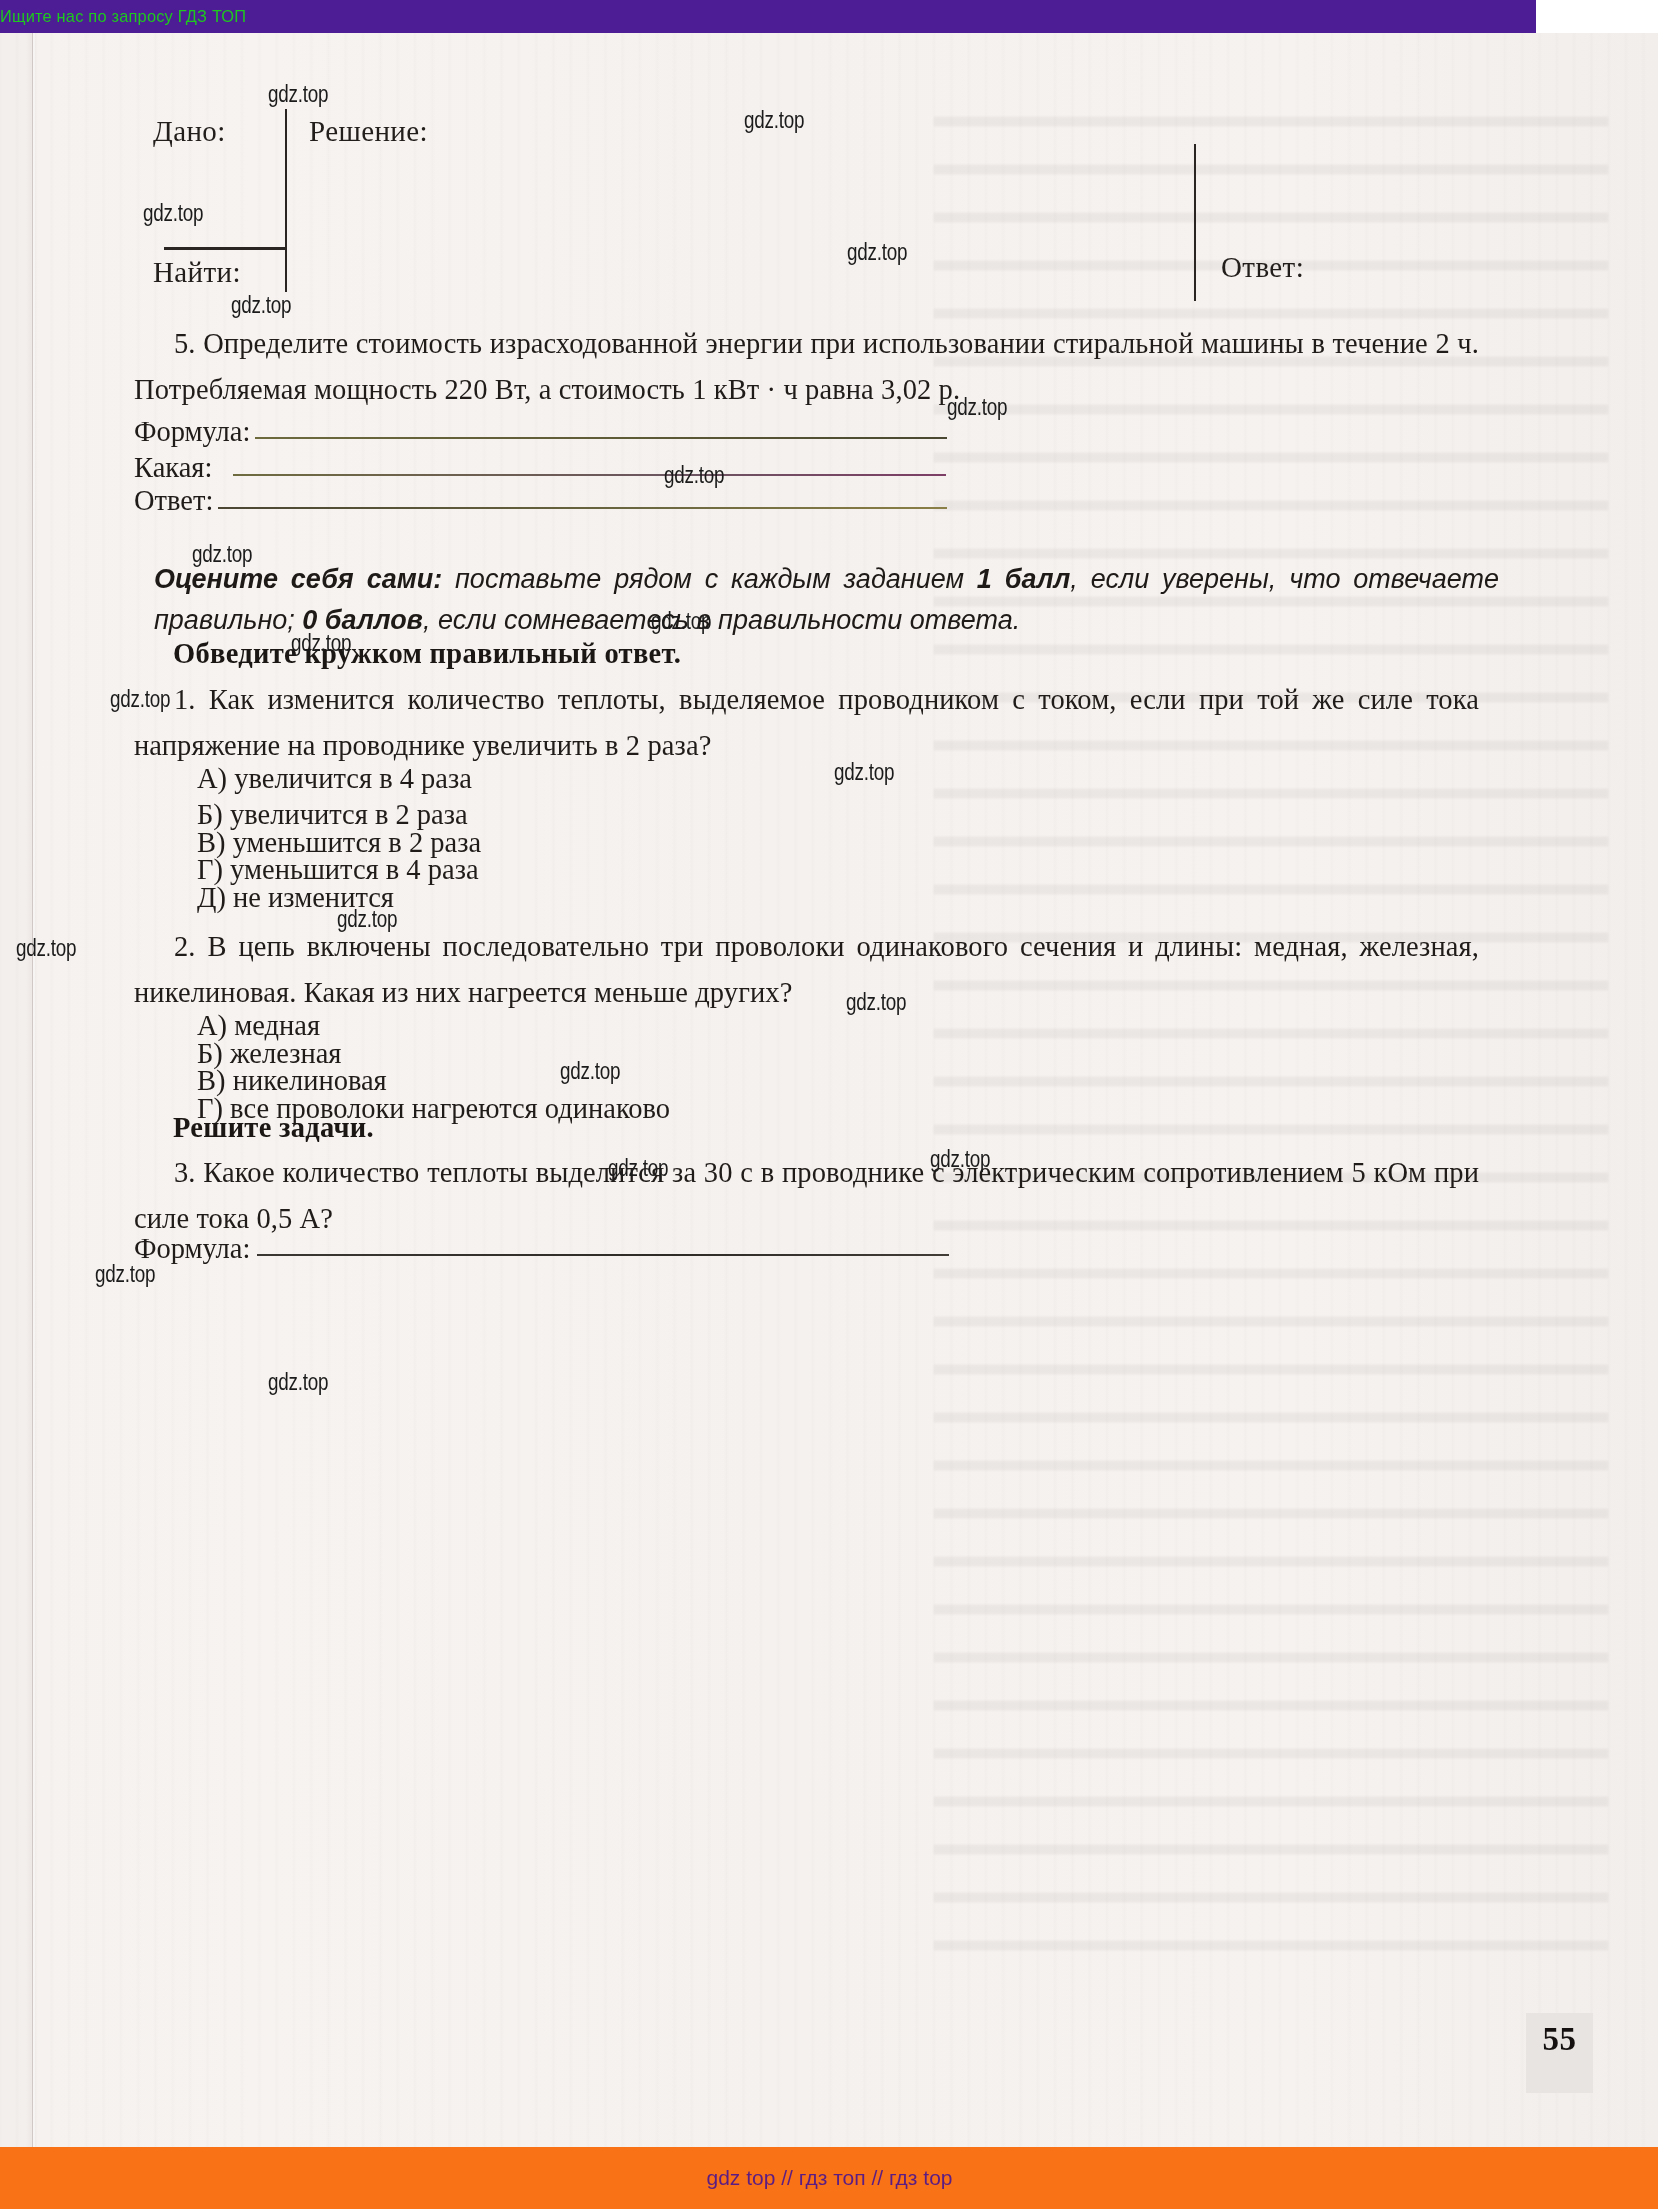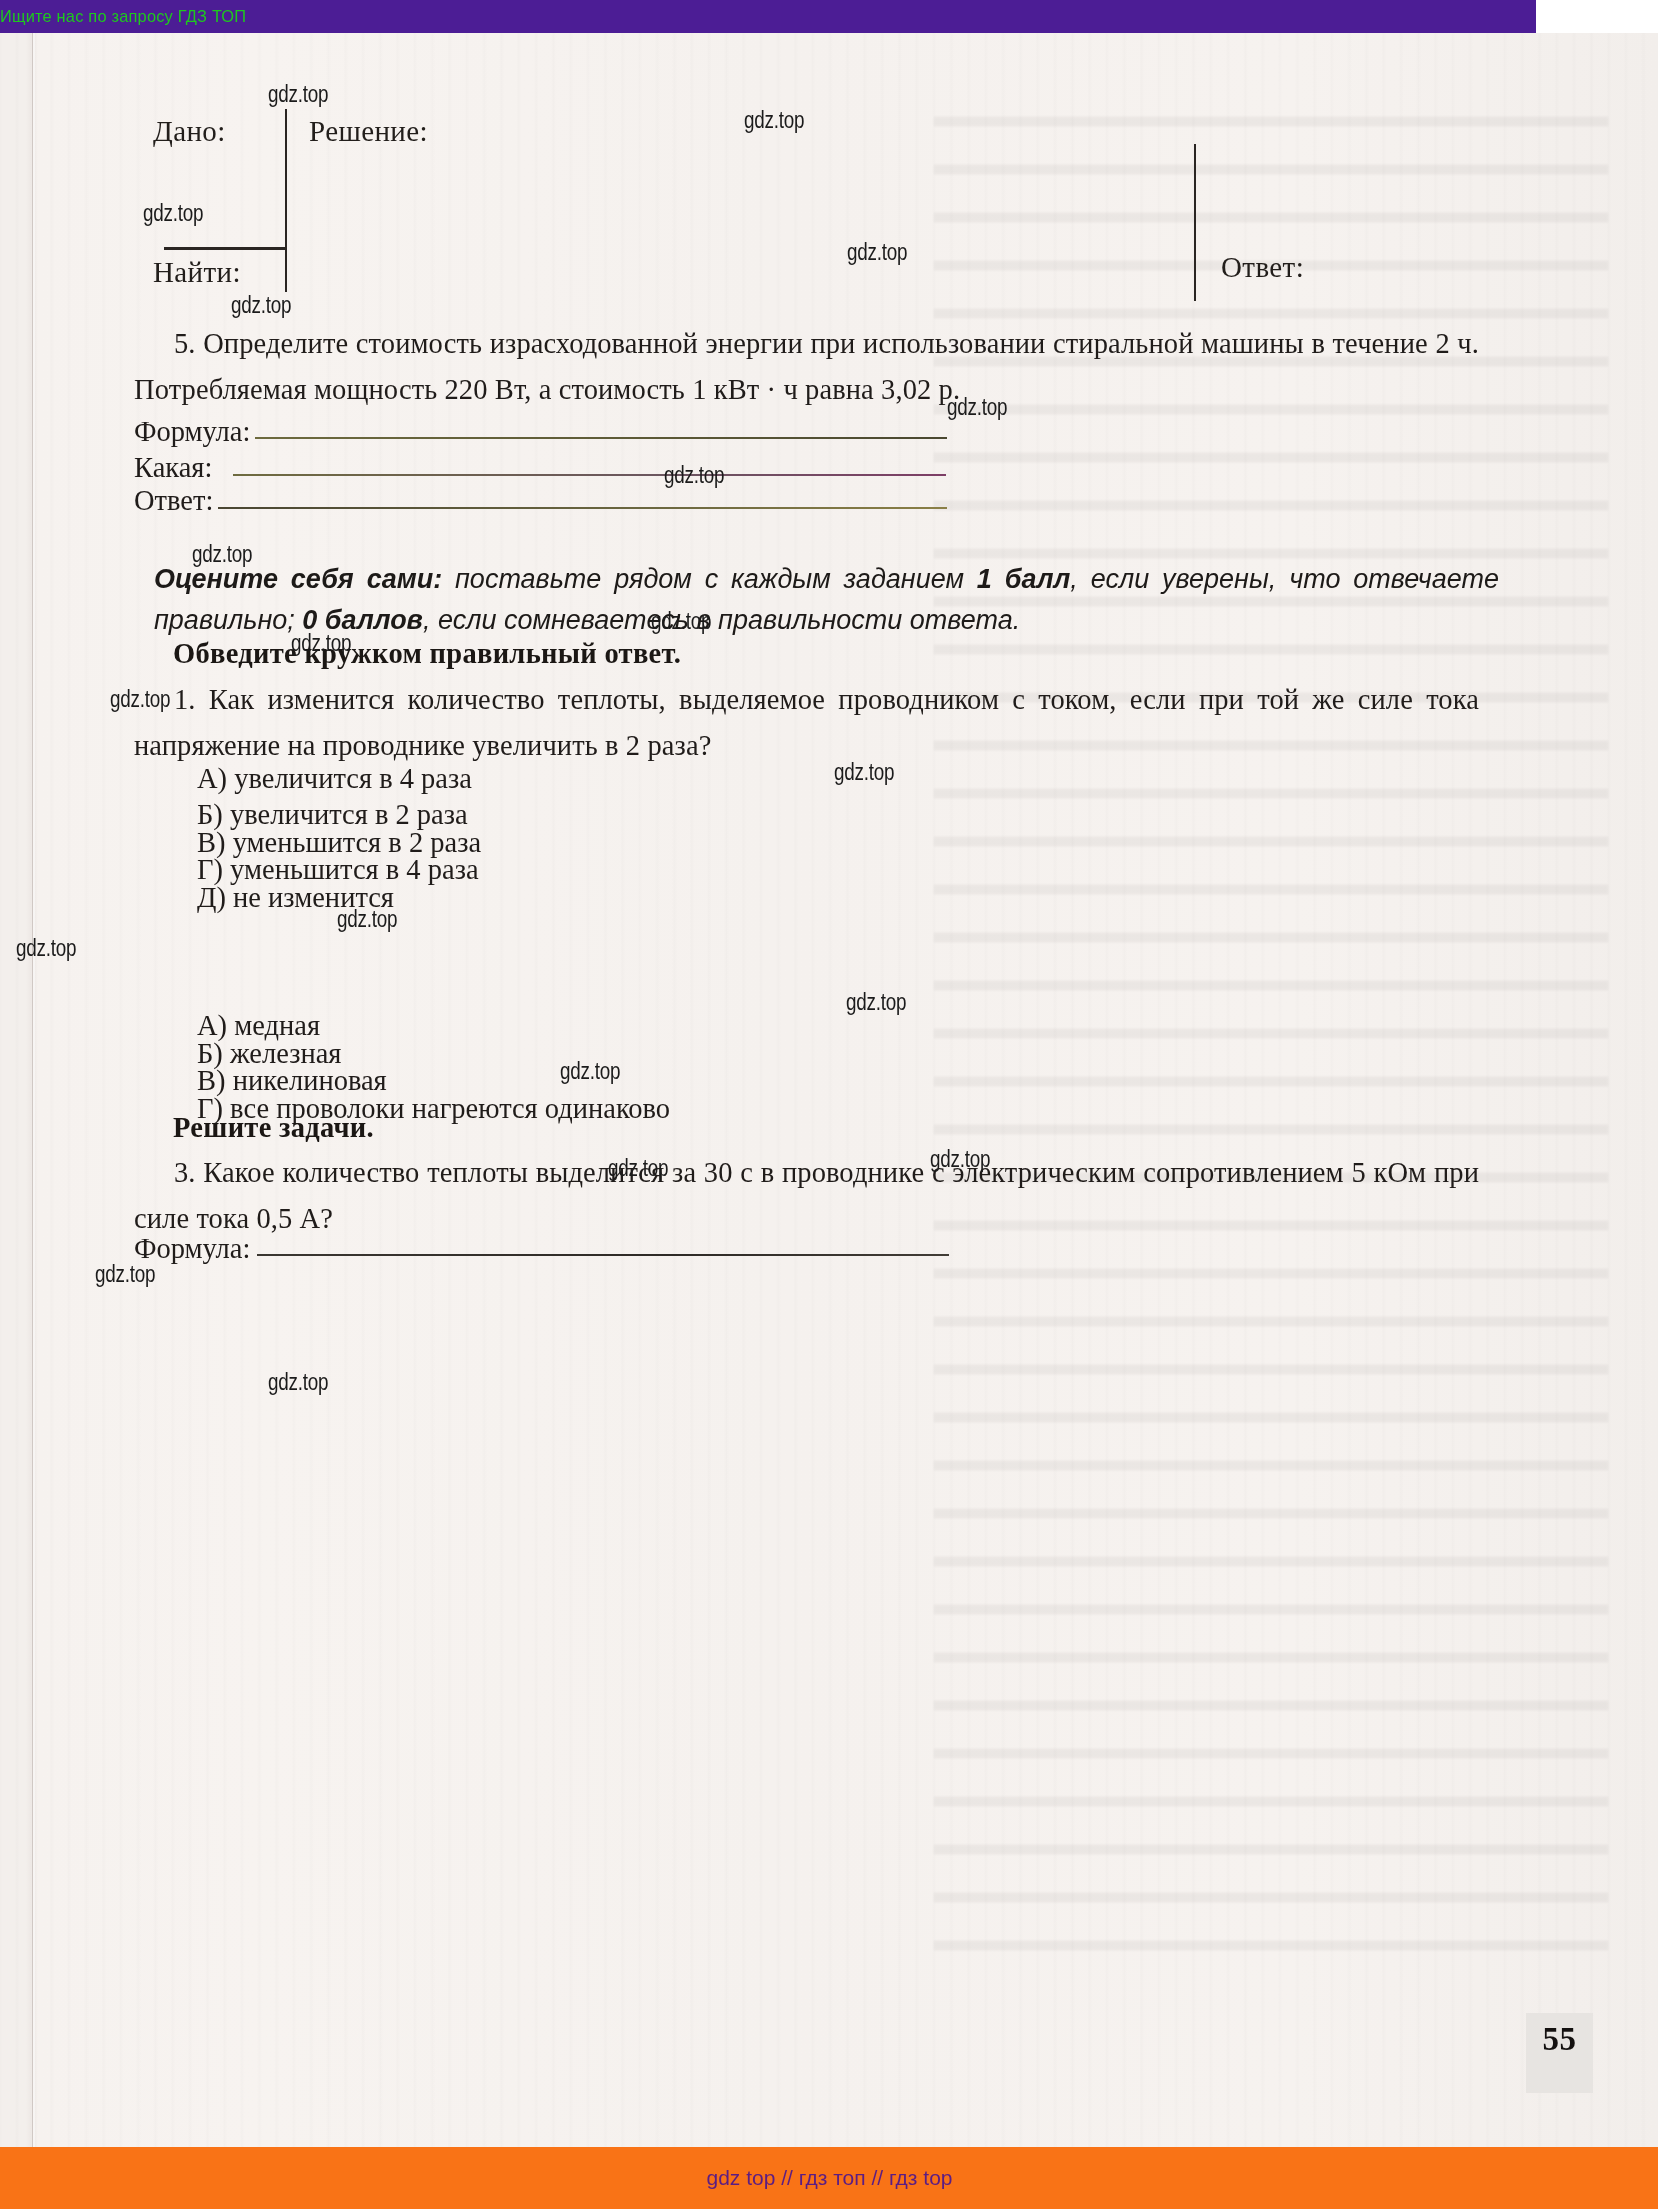--- a/index.html
+++ b/index.html
@@ -255,20 +255,21 @@
     <div class="blk serif sect-head" style="left:134px; top:605px;">Обведите кружком правильный ответ.</div>
 
     <div class="blk serif para" style="left:134px; top:644px; width:1345px; text-indent:40px;">1. Как изменится количество теплоты, выделяемое проводником с током, если при той же силе тока напряжение на проводнике увеличить в 2 раза?</div>
 
     <div class="opt serif" style="left:197px; top:730px;">А) увеличится в 4 раза</div>
     <div class="opt serif" style="left:197px; top:766px;">Б) увеличится в 2 раза</div>
     <div class="opt serif" style="left:197px; top:794px;">В) уменьшится в 2 раза</div>
     <div class="opt serif" style="left:197px; top:821px;">Г) уменьшится в 4 раза</div>
     <div class="opt serif" style="left:197px; top:849px;">Д) не изменится</div>
 
+    <div class="blk serif para" style="left:134px; top:891px; width:1345px; text-indent:40px;">2. В цепь включены последовательно три проволоки одинакового сечения и длины: медная, железная, никелиновая. Какая из них нагреется меньше других?</div>
 
     <div class="opt serif" style="left:197px; top:977px;">А) медная</div>
     <div class="opt serif" style="left:197px; top:1005px;">Б) железная</div>
     <div class="opt serif" style="left:197px; top:1032px;">В) никелиновая</div>
     <div class="opt serif" style="left:197px; top:1060px;">Г) все проволоки нагреются одинаково</div>
 
     <div class="blk serif sect-head" style="left:134px; top:1079px;">Решите задачи.</div>
 
     <div class="blk serif para" style="left:134px; top:1117px; width:1345px; text-indent:40px;">3. Какое количество теплоты выделится за 30 с в проводнике с электрическим сопротивлением 5 кОм при силе тока 0,5 А?</div>
 

